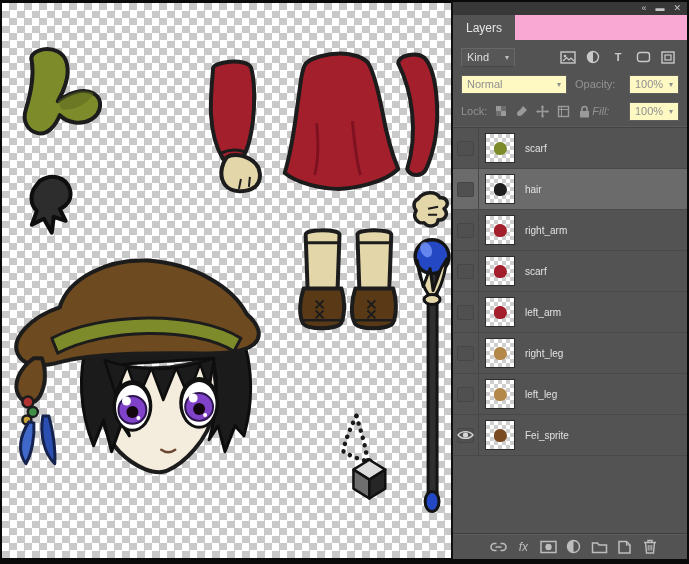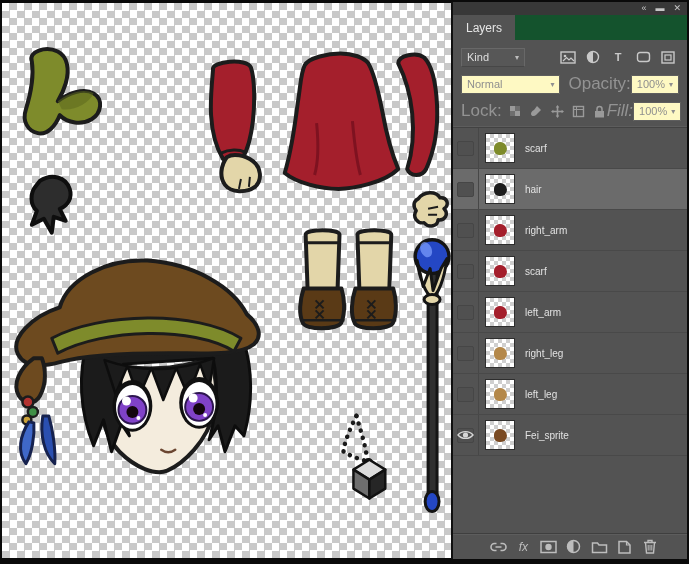--- a/index.html
+++ b/index.html
@@ -10,33 +10,33 @@
     background:repeating-conic-gradient(var(--checker-dark,#c9c9c9) 0% 25%, #ffffff 0% 50%);
     background-size:15px 15px;}
   .canvas svg{display:block;}
 
   
   .panel{position:absolute;left:451px;top:2px;width:236px;height:557px;
     background:var(--panel-bg,#535353);border-left:2px solid #101010;box-sizing:border-box;}
   .panel-top{height:13px;background:#383838;display:flex;justify-content:flex-end;align-items:center;
     gap:9px;padding-right:6px;font-size:9px;color:#c6c6c6;line-height:13px;}
   .panel-top span{cursor:default;}
-  .tabbar{height:25px;background:#14532d;display:flex;align-items:stretch;}
+  .tabbar{height:25px;background:#f9a8d4;display:flex;align-items:stretch;}
   .tab{background:var(--panel-bg,#535353);padding:0 13px;display:flex;align-items:center;
     font-size:12px;color:#e6e6e6;}
   .controls{padding:7px 8px 6px;border-bottom:1px solid #424242;box-shadow:0 -1px 0 #5d5d5d inset;}
   .crow{display:flex;align-items:center;height:20px;margin-bottom:7px;}
   .crow:last-child{margin-bottom:0;}
   .select{display:flex;align-items:center;background:#575757;border:1px solid #686868;
     border-bottom-color:#474747;height:19px;box-sizing:border-box;font-size:11px;color:#dedede;
     padding:0 5px;border-radius:1px;}
   .select .caret{margin-left:auto;font-size:8px;color:#bdbdbd;padding-left:4px;}
   .select.disabled{color:#8f8f8f;border-color:#5e5e5e;background:#fef9c3;}
   .select.disabled .caret{color:#8f8f8f;}
-  .lbl{font-size:17px;color:#939393;}
+  .lbl{font-size:11px;color:#939393;}
   .filter-icons{margin-left:auto;display:flex;gap:3px;}
   .icon-btn{width:22px;height:19px;display:flex;align-items:center;justify-content:center;}
   .ticon{font-size:11px;font-weight:bold;color:#c9c9c9;}
   .lock-icons{display:flex;gap:6px;margin-left:6px;align-items:center;}
   .lock-icons .icon-btn{width:15px;}
 
   .layer-list{}
   .layer-row{display:flex;align-items:center;height:41px;box-sizing:border-box;
     border-bottom:1px solid #494949;}
   .layer-row.selected{background:var(--selected-row,#6b6b6b);}
@@ -162,21 +162,21 @@
 
     <div class="tabbar">
       <div class="tab">
         <span>Layers</span>
       </div>
     </div>
 
     <div class="controls">
 
       <div class="crow">
-        <div class="select" style="width:64px;">
+        <div class="select" style="width:54px;">
           <span>Kind</span>
           <span class="caret">▾</span>
         </div>
         <div class="filter-icons">
           <span class="icon-btn">
             <svg width="16" height="13">
                 <rect x="1" y="1" width="14" height="11" fill="none" stroke="#c9c9c9" stroke-width="1.4"></rect>
                 <circle cx="5" cy="5" r="1.3" fill="#c9c9c9"></circle>
                 <path d="M3,10 l3.5,-3.5 2.5,2.5 2,-2 3,3" fill="none" stroke="#c9c9c9" stroke-width="1.2"></path>
               </svg>

